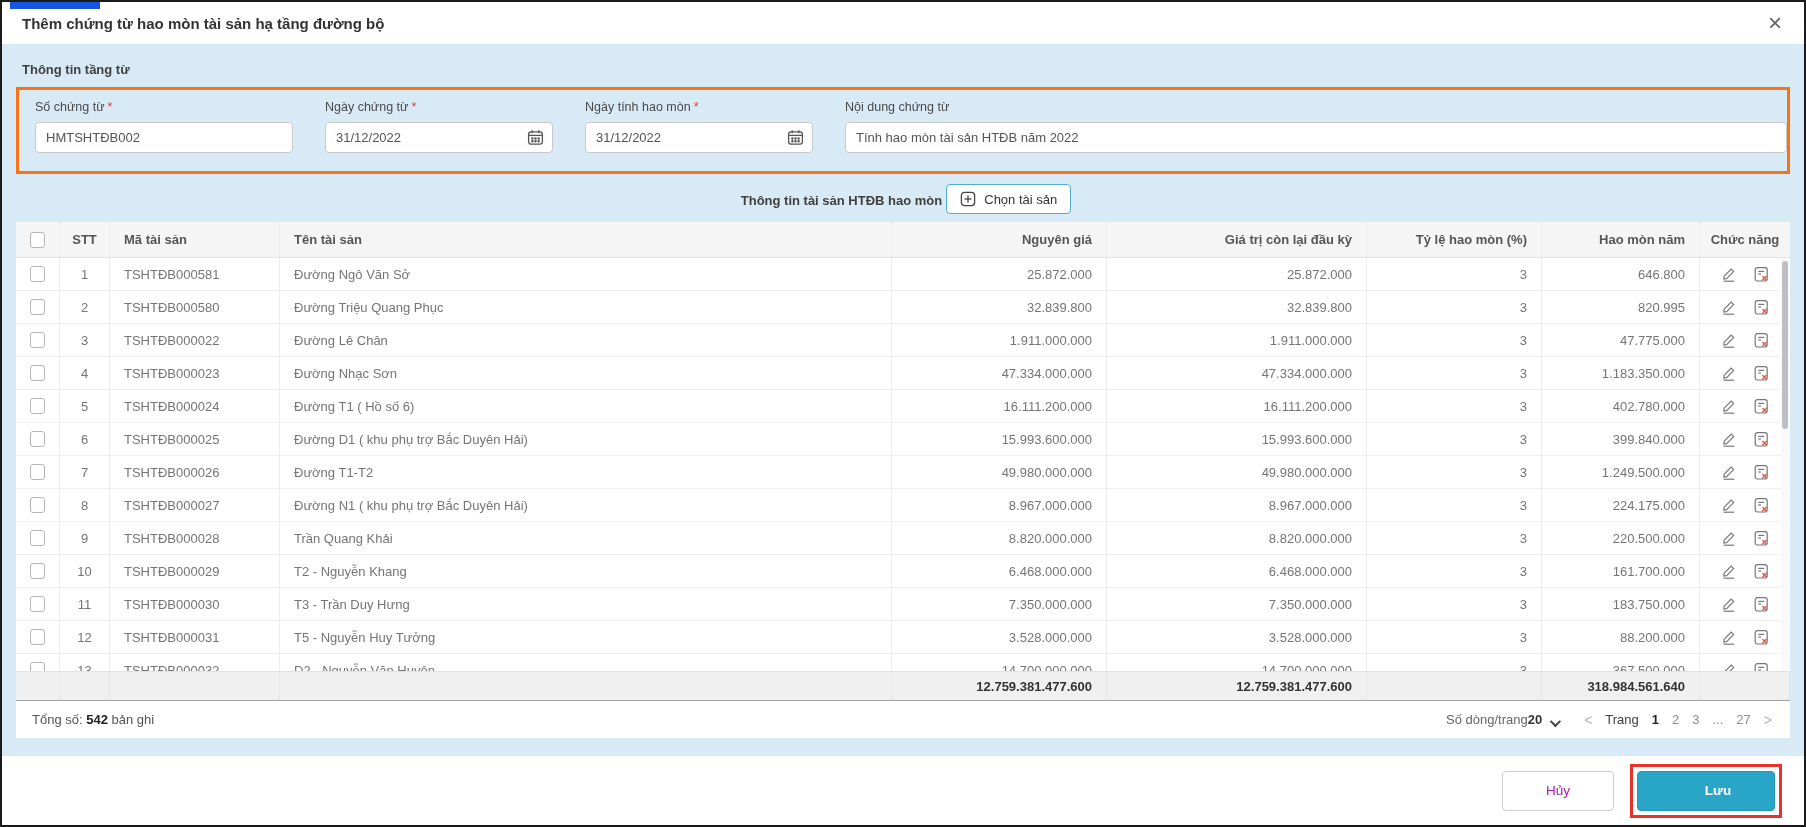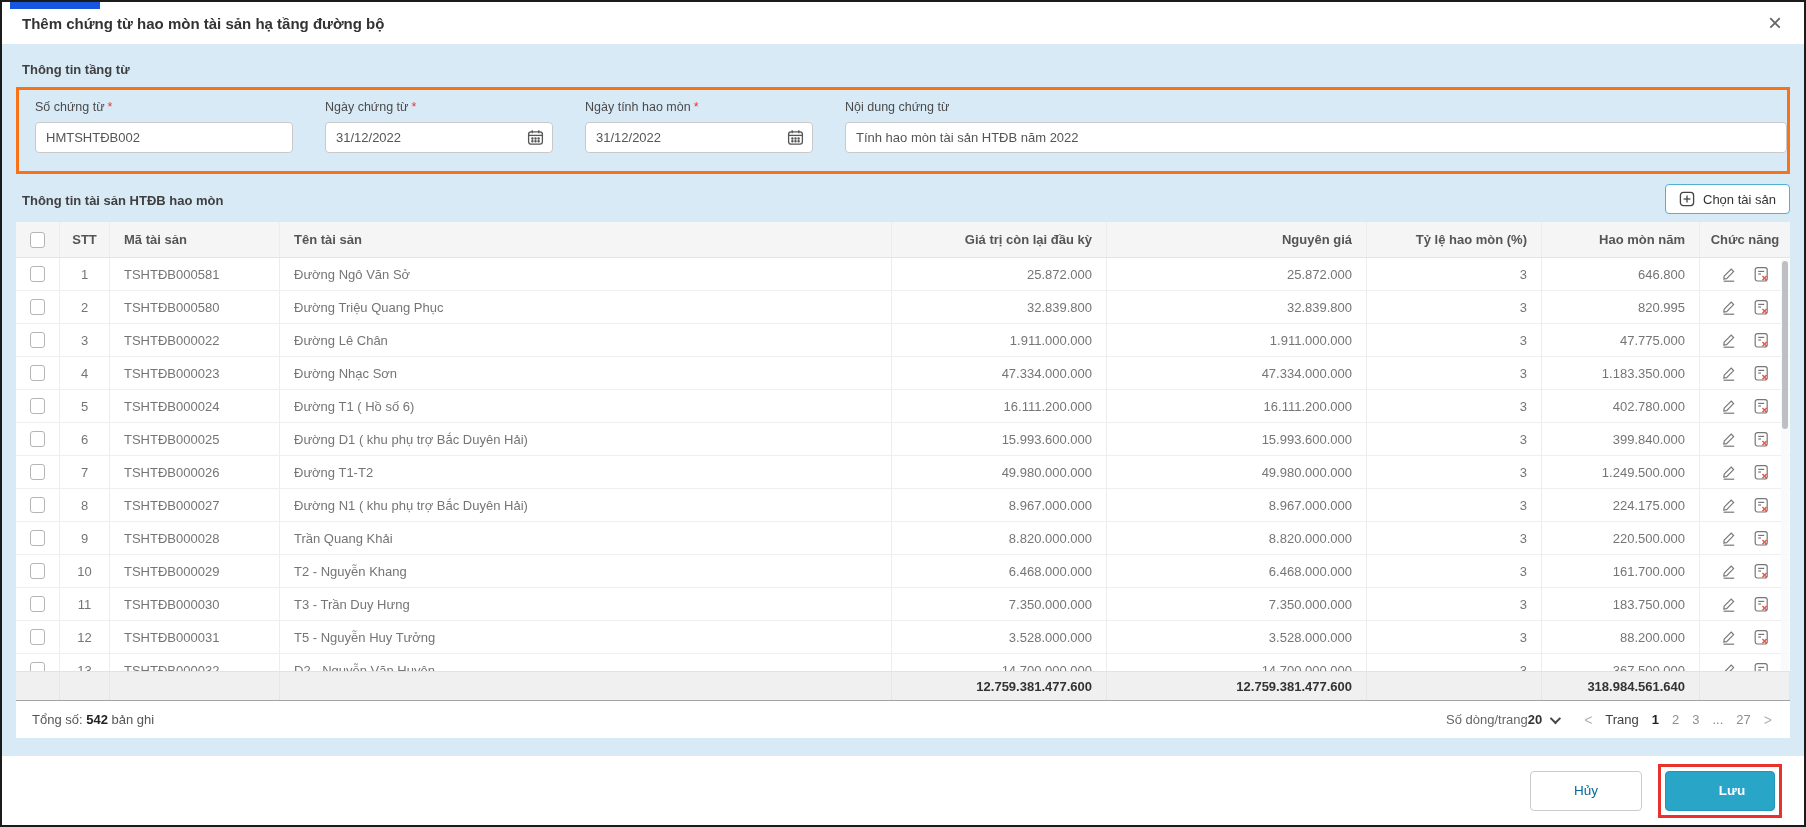--- a/index.html
+++ b/index.html
@@ -24,21 +24,21 @@
   .field-label { font-size:12.5px; color:#4a4a4a; margin-bottom:8px; }
   .req { color:#e53935; margin-left:3px; }
   .input-wrap { position:relative; display:flex; align-items:center; }
   .tb-input { height:31px; border:1px solid #c9c9c9; border-radius:4px; background:#fff; font-size:13px; color:#555; padding:0 10px; width:100%; font-family:"Liberation Sans", sans-serif; }
   .f-code { width:258px; }
   .f-date { width:228px; }
   .f-note { flex:1; }
   .cal-ic { position:absolute; right:9px; pointer-events:auto; display:flex; }
 
   
-  .assets-head { display:flex; align-items:center; justify-content:space-between; margin-top:4px; padding:6px 0 8px 0; }
+  .assets-head { display:flex; align-items:center; justify-content:center; margin-top:4px; padding:6px 0 8px 0; }
   .choose-btn { display:flex; align-items:center; gap:8px; background:#fff; border:1px solid #4fb0cf; border-radius:4px; height:30px; padding:0 13px; font-size:13px; color:#333; cursor:pointer; font-family:"Liberation Sans", sans-serif; }
 
   
   .table-card { background:#fff; position:relative; }
   .grid-row { display:grid; grid-template-columns:44px 50px 170px 1fr 215px 260px 175px 158px 90px; align-items:center; }
   .thead { background:#f5f5f5; height:36px; border-bottom:1px solid #e4e4e4; }
   .thead .cell { font-weight:700; color:#555; font-size:13px; }
   .cell { padding:0 14px; font-size:13px; color:#757575; height:100%; display:flex; align-items:center; border-right:1px solid #ededed; overflow:hidden; white-space:nowrap; }
   .cell:last-child { border-right:none; }
   .c-num { justify-content:flex-end; text-align:right; }
@@ -54,33 +54,33 @@
 
   .vscroll { position:absolute; top:37px; right:1px; width:8px; height:412px; background:#fafafa; }
   .vthumb { position:absolute; top:2px; left:1px; width:6px; height:168px; background:#bcc0c4; border-radius:3px; }
 
   
   .table-footer { background:#fff; height:38px; display:flex; align-items:center; justify-content:space-between; padding:0 18px 0 16px; border-top:1px solid #a3a3a3; }
   .tf-left { font-size:13px; color:#555; }
   .tf-left b { color:#222; }
   .tf-right { display:flex; align-items:center; gap:26px; }
   .rpp { display:flex; align-items:center; gap:0; font-size:13px; color:#666; }
-  .rpp-select { display:flex; align-items:center; gap:8px; cursor:pointer; color:#333; font-weight:600; }
+  .rpp-select { display:flex; align-items:flex-end; gap:8px; cursor:pointer; color:#333; font-weight:600; }
   .chev { width:8px; height:8px; border-right:2px solid #444; border-bottom:2px solid #444; transform:rotate(45deg) translateY(-2px); }
   .pager { display:flex; align-items:center; gap:13px; font-size:13px; color:#9a9a9a; }
   .pager .lbl { color:#404040; }
   .page { cursor:pointer; color:#8f8f8f; }
   .page.active { color:#222; font-weight:700; }
   .pg-arrow { cursor:pointer; color:#b0b0b0; font-size:14px; }
 
   
   .modal-actions { flex:0 0 69px; background:#fff; display:flex; align-items:center; justify-content:flex-end; gap:16px; padding:0 22px; }
-  .btn-cancel { width:112px; height:40px; background:#fff; border:1px solid #ccc; border-radius:4px; font-size:13.5px; color:#0369a1; cursor:pointer; font-family:"Liberation Sans", sans-serif; }
+  .btn-cancel { width:112px; height:40px; background:#fff; border:1px solid #ccc; border-radius:4px; font-size:13.5px; color:#a21caf; cursor:pointer; font-family:"Liberation Sans", sans-serif; }
   .save-highlight { border:3px solid #e8332c; padding:4px; }
-  .btn-save { width:110px; height:40px; background:#29a5c8; border:1px solid #2196b8; border-radius:4px; font-size:13.5px; color:#fff; font-weight:700; cursor:pointer; font-family:"Liberation Sans", sans-serif;padding-left:24px; }
+  .btn-save { width:138px; height:40px; background:#29a5c8; border:1px solid #2196b8; border-radius:4px; font-size:13.5px; color:#fff; font-weight:700; cursor:pointer; font-family:"Liberation Sans", sans-serif;padding-left:24px; }
 
   svg.ic { display:block; }
 </style>
 </head>
 <body>
 
 <div class="frame">
   <div class="tab-fragment"></div>
 
   <header class="modal-header">
@@ -164,22 +164,22 @@
     </div>
 
     <div class="table-card">
       <div class="grid-row thead">
         <div class="cell c-center">
             <span class="cb"></span>
           </div>
         <div class="cell c-center">STT</div>
         <div class="cell">Mã tài sản</div>
         <div class="cell">Tên tài sản</div>
+        <div class="cell c-num">Nguyên giá</div>
         <div class="cell c-num">Giá trị còn lại đầu kỳ</div>
-        <div class="cell c-num">Nguyên giá</div>
         <div class="cell c-num">Tỷ lệ hao mòn (%)</div>
         <div class="cell c-num">Hao mòn năm</div>
         <div class="cell c-center" style="padding:0 8px">Chức năng</div>
       </div>
 
       <div class="tbody" id="tbody">
   <div class="grid-row trow">
     <div class="cell c-center">
               <span class="cb"></span>
             </div>

